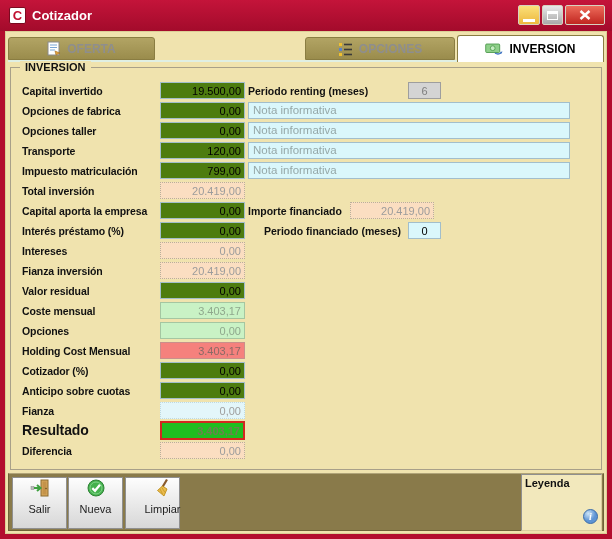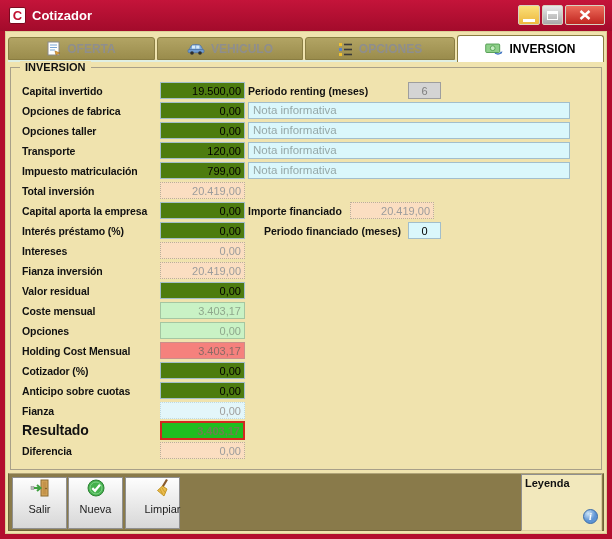--- a/index.html
+++ b/index.html
@@ -107,33 +107,20 @@
       <svg width="14" height="15" viewBox="0 0 14 15">
           <rect x="1" y="1" width="11" height="13" fill="#fff" stroke="#8a8a8a"></rect>
           <line x1="3" y1="4" x2="10" y2="4" stroke="#7aa6d6"></line>
           <line x1="3" y1="6.5" x2="10" y2="6.5" stroke="#7aa6d6"></line>
           <line x1="3" y1="9" x2="8" y2="9" stroke="#7aa6d6"></line>
           <path d="M8 10 L13 12 L9 14 Z" fill="#E2A33C" stroke="#A06A20" stroke-width="0.6"></path>
         </svg>
     </span>
     <span>OFERTA</span>
   </div>
-  <div class="tab" style="left:157px; width:146px;">
-    <span class="ticon">
-      <svg width="18" height="12" viewBox="0 0 18 12">
-          <path d="M2 7 L4 3 Q5 1.5 7.5 1.5 L10.5 1.5 Q13 1.5 14 3 L16 7 Z" fill="#7FA8D9" stroke="#4A6FA0" stroke-width="0.7"></path>
-          <rect x="1" y="6.5" width="16" height="3.2" rx="1.2" fill="#6E9BCF" stroke="#4A6FA0" stroke-width="0.7"></rect>
-          <rect x="5" y="2.6" width="3.2" height="3" fill="#D8ECF8"></rect>
-          <rect x="9.2" y="2.6" width="3.2" height="3" fill="#D8ECF8"></rect>
-          <circle cx="5" cy="10" r="1.8" fill="#2E2E2E"></circle>
-          <circle cx="13" cy="10" r="1.8" fill="#2E2E2E"></circle>
-        </svg>
-    </span>
-    <span>VEHICULO</span>
-  </div>
   <div class="tab" style="left:305px; width:150px;">
     <span class="ticon">
       <svg width="15" height="14" viewBox="0 0 15 14">
           <rect x="1" y="1" width="3" height="3" fill="#F0C030"></rect>
           <line x1="6" y1="2.5" x2="14" y2="2.5" stroke="#3a3a3a" stroke-width="1.6"></line>
           <rect x="1" y="6" width="3" height="3" fill="#5A82C8"></rect>
           <line x1="6" y1="7.5" x2="14" y2="7.5" stroke="#3a3a3a" stroke-width="1.6"></line>
           <rect x="1" y="11" width="3" height="3" fill="#F0C030"></rect>
           <line x1="6" y1="12.5" x2="14" y2="12.5" stroke="#3a3a3a" stroke-width="1.6"></line>
         </svg>

